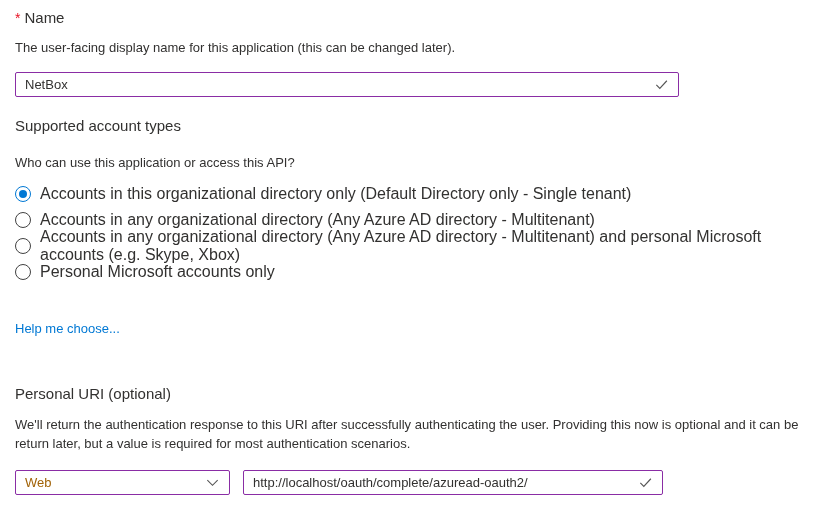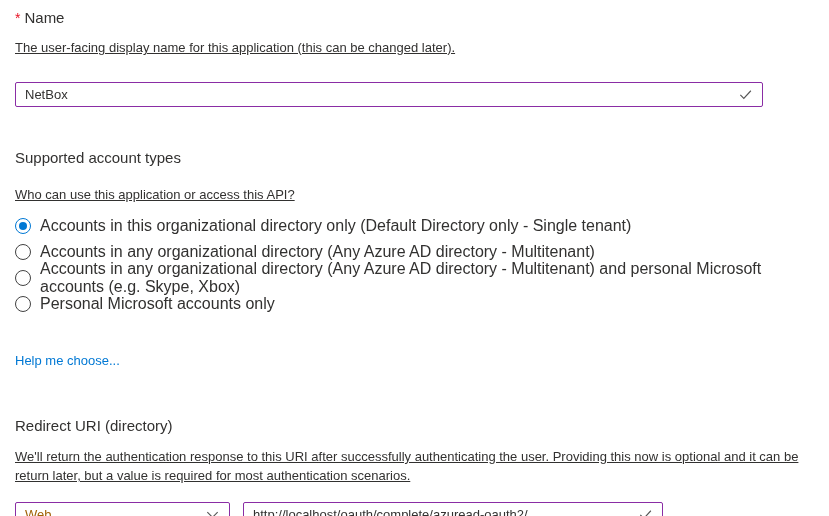--- a/index.html
+++ b/index.html
@@ -25,53 +25,52 @@
   .required-marker {
     color: #e81123;
     margin-right: 4px;
     font-size: 14px;
   }
   .desc {
     font-size: 13px;
     line-height: 19px;
     color: #323130;
     max-width: 800px;
-    text-decoration: underline;
   }
   .name-desc { margin-top: 12px; }
   .field {
     position: relative;
     height: 25px;
     border: 1px solid #8a2da5;
     border-radius: 2px;
     background: #fff;
     display: flex;
     align-items: center;
   }
-  .name-field { margin-top: 25px; width: 748px; }
+  .name-field { margin-top: 15px; width: 664px; }
   .text-input {
     border: none;
     outline: none;
     flex: 1 1 auto;
     min-width: 0;
     height: 100%;
     padding: 0 4px 0 9px;
     font-family: "Liberation Sans", sans-serif;
     font-size: 13px;
     color: #323130;
     background: transparent;
   }
   .field-icon {
     flex: 0 0 auto;
     width: 15px;
     height: 15px;
     margin-right: 9px;
     display: block;
   }
-  .section2-title { margin-top: 43px; }
+  .section2-title { margin-top: 21px; }
   .question { margin-top: 19px; }
   .radio-list { margin-top: 9px; }
   .radio-row {
     display: flex;
     align-items: center;
     height: 26px;
     font-size: 16px;
     color: #323130;
     cursor: default;
   }
@@ -159,21 +158,21 @@
     </div>
     <div class="radio-row">
       <span class="radio"></span>
       <span>Personal Microsoft accounts only</span>
     </div>
   </div>
 
   <a class="help-link">Help me choose...</a>
 
   
-  <div class="section-title section3-title">Redirect URI (directory)</div>
+  <div class="section-title section3-title">Personal URI (optional)</div>
 
   <div class="desc redirect-desc">We'll return the authentication response to this URI after successfully authenticating the user. Providing this now is optional and it can be return later, but a value is required for most authentication scenarios.</div>
 
   <div class="uri-row">
     <div class="field platform-dropdown">
       <span class="dropdown-value">Web</span>
       <svg class="field-icon" viewBox="0 0 16 16">
         <path d="M2.5 5.5 L8 11 L13.5 5.5" fill="none" stroke="#565656" stroke-width="1.2"></path>
       </svg>
     </div>

